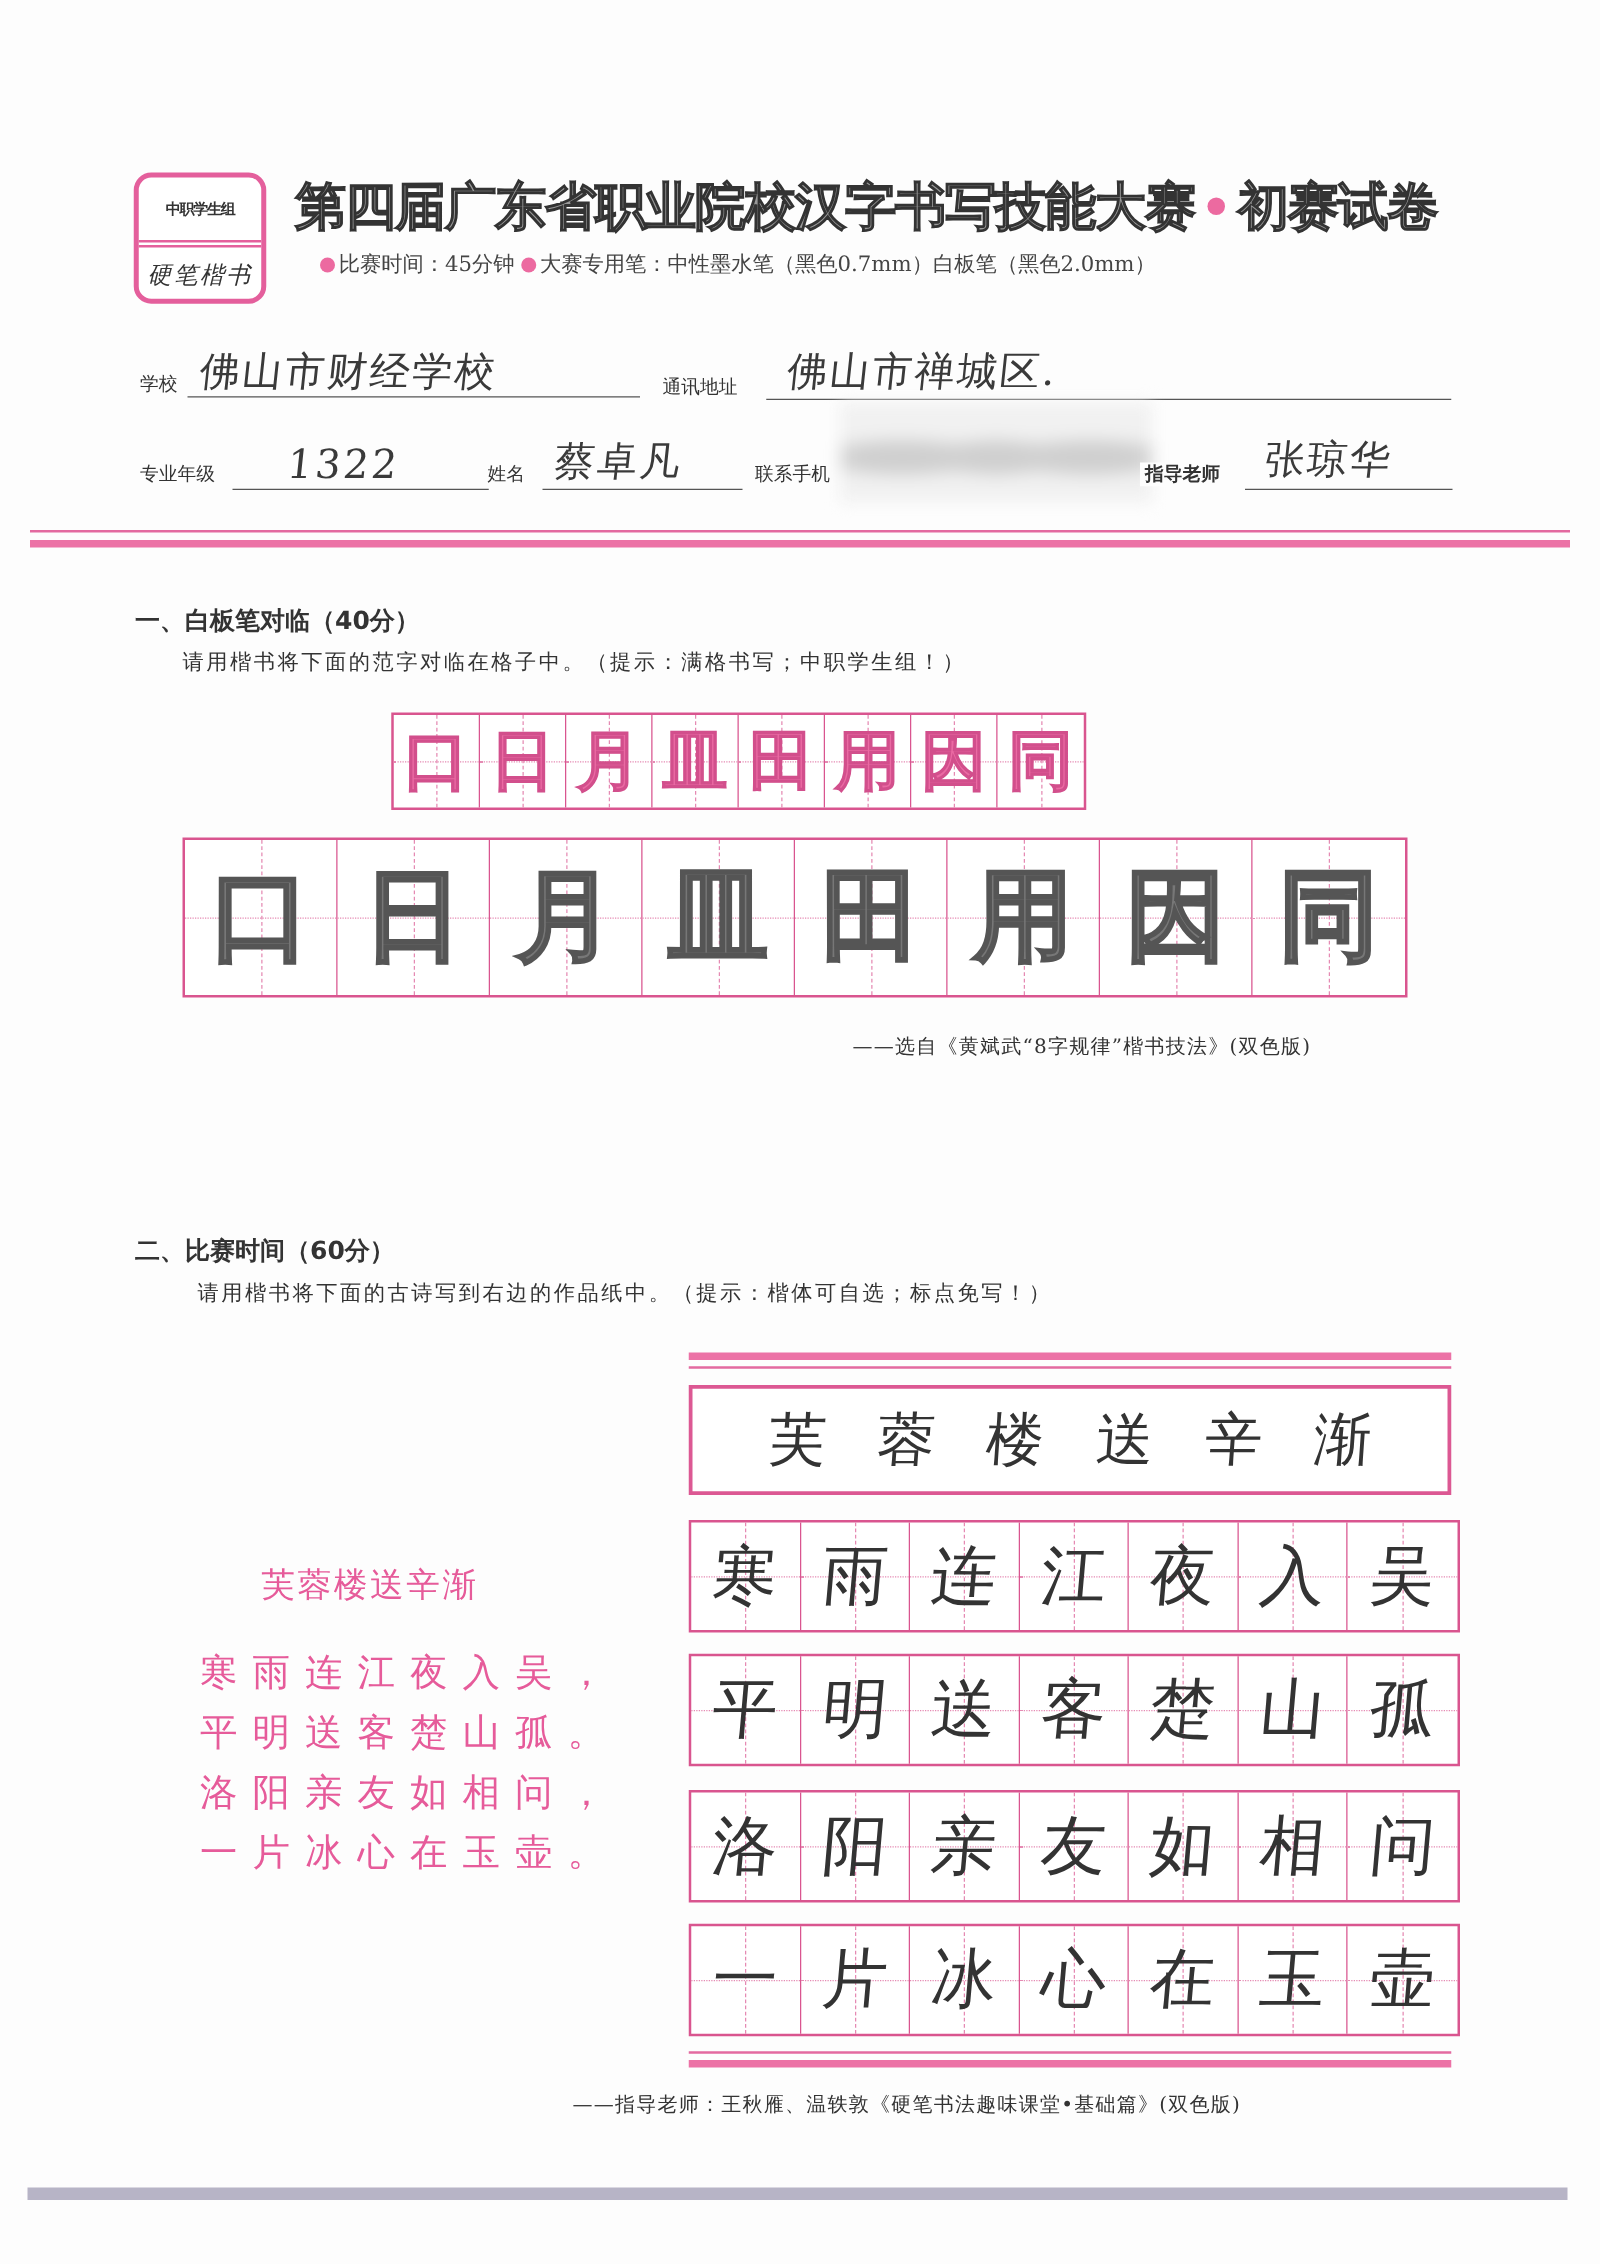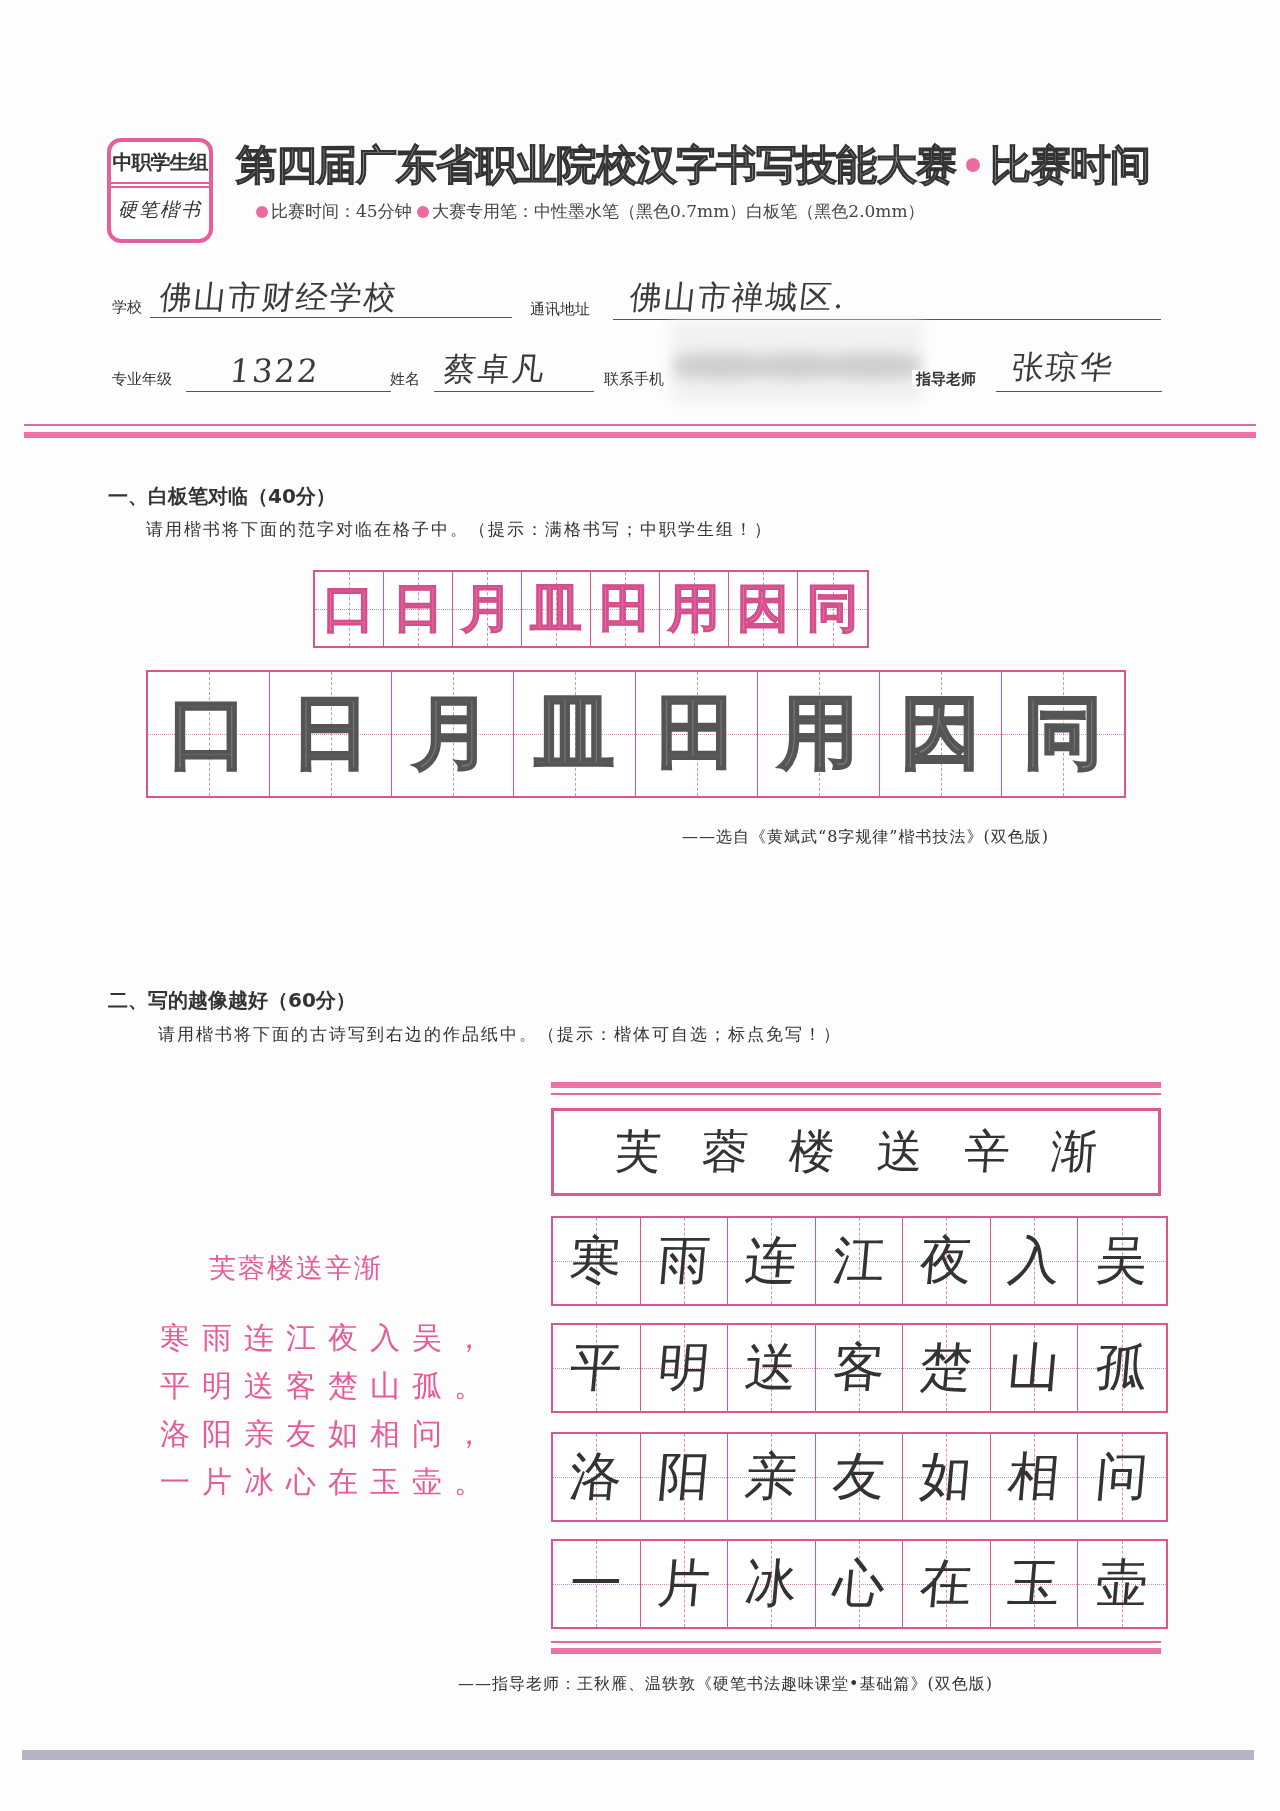--- a/index.html
+++ b/index.html
@@ -2,21 +2,21 @@
 <html><head>
 <meta charset="utf-8">
 <style>
   * { box-sizing: border-box; margin: 0; padding: 0; }
   html, body { width: 1280px; height: 1811px; background: #fdfdfd; }
   body { position: relative; font-family: "DejaVu Sans", "Liberation Sans", sans-serif; color: #333; overflow: hidden; }
   .abs { position: absolute; }
 
   
   .badge { left: 107px; top: 138px; width: 106px; height: 105px; border: 4px solid #e45f9c; border-radius: 14px; background: #fff; }
-  .badge .top { height: 40px; display: flex; align-items: center; justify-content: center; font-weight: bold; font-size: 20px; color: #333; letter-spacing: -1px; }
+  .badge .top { height: 50px; display: flex; align-items: center; justify-content: center; font-weight: bold; font-size: 12px; color: #333; letter-spacing: -1px; }
   .badge .mid { height: 6px; border-top: 2px solid #e45f9c; border-bottom: 2px solid #e45f9c; }
   .badge .bot { height: 43px; display: flex; align-items: center; justify-content: center; font-family: "DejaVu Serif", serif; font-style: italic; font-size: 19px; color: #333; letter-spacing: 2px; }
 
   .title { left: 236px; top: 138px; font-size: 41px; font-weight: bold; color: #555; letter-spacing: -1px; white-space: nowrap; -webkit-text-stroke: 1px #333; color: #999; }
   .title .dot { display: inline-block; width: 14px; height: 14px; border-radius: 50%; background: #ec6aa0; margin: 0 10px 6px 10px; vertical-align: middle; -webkit-text-stroke: 0; }
   .subtitle { left: 256px; top: 200px; font-family: "DejaVu Serif", serif; font-size: 17px; color: #444; white-space: nowrap; }
   .subtitle .pd { display: inline-block; width: 12px; height: 12px; border-radius: 50%; background: #ec6aa0; margin-right: 3px; vertical-align: -1px; }
 
   
   .field-label { font-size: 15px; color: #333; white-space: nowrap; }
@@ -62,21 +62,21 @@
 </head>
 <body>
 
 <div class="abs badge">
   <div class="top">中职学生组</div>
   <div class="mid"></div>
   <div class="bot">硬笔楷书</div>
 </div>
 
 <div class="abs title">
-  <span>第四届广东省职业院校汉字书写技能大赛</span><span class="dot"></span><span>比赛时间</span>
+  <span>第四届广东省职业院校汉字书写技能大赛</span><span class="dot"></span><span>初赛试卷</span>
 </div>
 
 <div class="abs subtitle">
   <span class="pd"></span><span>比赛时间：45分钟</span>
   <span class="pd"></span><span>大赛专用笔：中性墨水笔（黑色0.7mm）白板笔（黑色2.0mm）</span>
 </div>
 
 <div class="abs field-label" style="left:112px; top:298px;">学校</div>
 <div class="abs field-line" style="left:150px; top:288px; width:362px;"></div>
 <div class="abs hand" style="left:160px; top:282px;">佛山市财经学校</div>
@@ -155,21 +155,21 @@
   <div class="cell">
       <span>因</span>
     </div>
   <div class="cell">
       <span>同</span>
     </div>
 </div>
 
 <div class="abs source" style="left:682px; top:827px;">——选自《黄斌武“8字规律”楷书技法》(双色版)</div>
 
-<div class="abs sec-title" style="left:108px; top:987px;">二、写的越像越好（60分）</div>
+<div class="abs sec-title" style="left:108px; top:987px;">二、比赛时间（60分）</div>
 <div class="abs sec-desc" style="left:158px; top:1023px;">请用楷书将下面的古诗写到右边的作品纸中。（提示：楷体可自选；标点免写！）</div>
 
 <div class="abs poem-title" style="left:209px; top:1250px;">芙蓉楼送辛渐</div>
 <div class="abs poem-line" style="left:160px; top:1318px;">寒雨连江夜入吴，</div>
 <div class="abs poem-line" style="left:160px; top:1366px;">平明送客楚山孤。</div>
 <div class="abs poem-line" style="left:160px; top:1414px;">洛阳亲友如相问，</div>
 <div class="abs poem-line" style="left:160px; top:1462px;">一片冰心在玉壶。</div>
 
 <div class="abs rule-thick" style="left:551px; top:1082px; width:610px;"></div>
 <div class="abs rule-thin" style="left:551px; top:1093px; width:610px;"></div>

